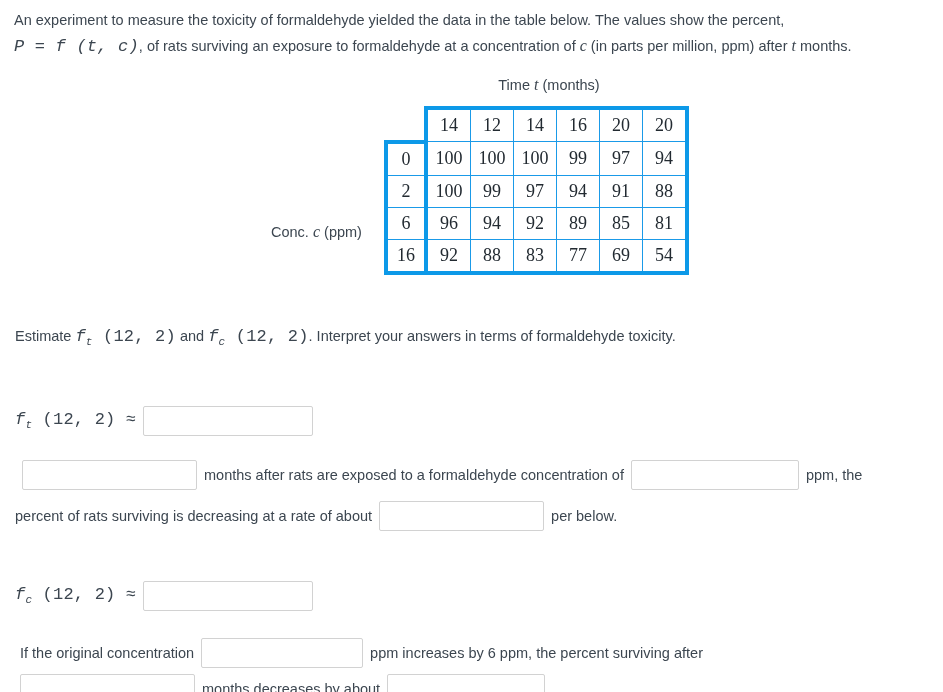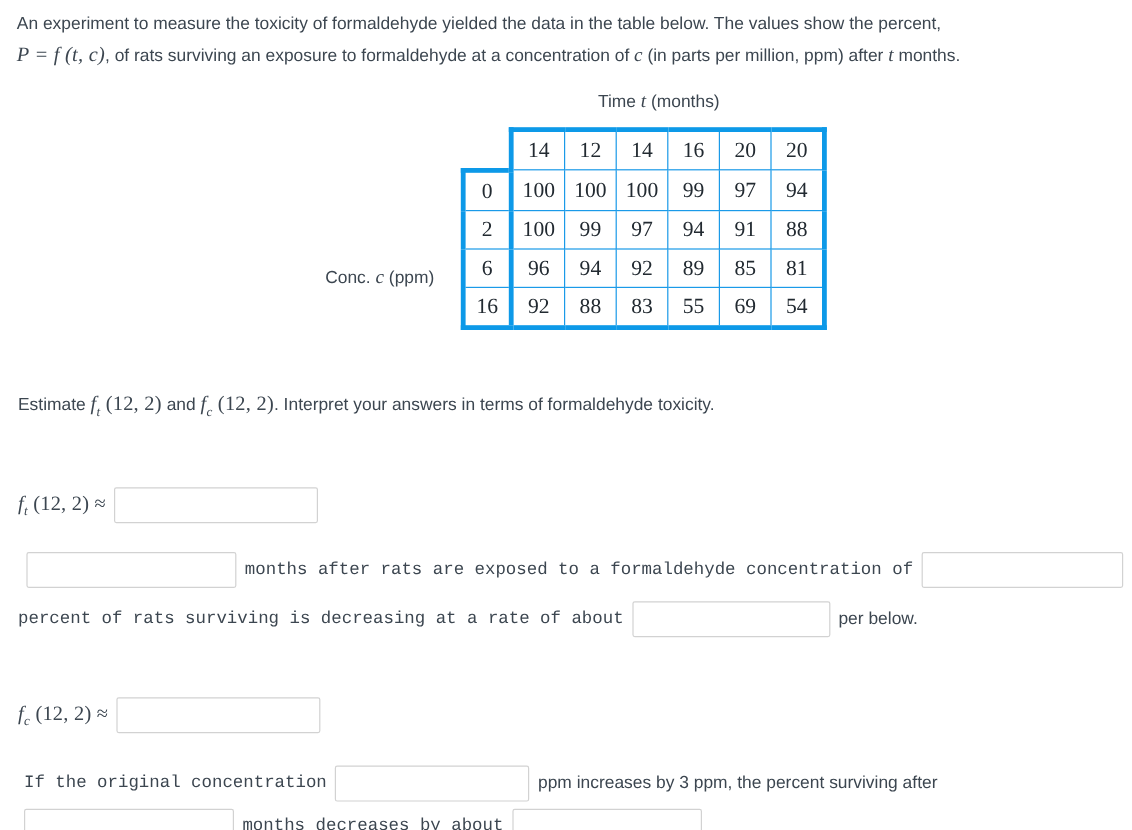--- a/index.html
+++ b/index.html
@@ -24,21 +24,21 @@
     top: 8px;
     width: 915px;
     line-height: 25px;
     font-size: 14.5px;
     color: #3c4650;
   }
   .intro .line2 { display: block; }
 
   
   .mth {
-    font-family: Liberation Serif, serif;
+    font-family: Liberation Mono, monospace;
     font-style: italic;
     font-size: 17px;
     letter-spacing: .2px;
     text-align: center;
   }
   .mth .up { font-style: normal; }
   .var-i {
     font-family: "Liberation Serif", "DejaVu Serif", serif;
     font-style: italic;
     font-size: 16px;
@@ -137,21 +137,21 @@
   }
   input.w175 { width: 175px; }
   input.w170 { width: 170px; }
   input.w168 { width: 168px; }
   input.w165 { width: 165px; }
   input.w162 { width: 162px; }
   input.w158 { width: 158px; }
 
   .txt { vertical-align: middle; }
   .sp-l { margin-left: 7px; }
-  .sp-r { margin-right: 7px; font-family: Liberation Mono, monospace; }
+  .sp-r { margin-right: 7px; }
 </style>
 </head>
 <body>
 
 <div class="intro">
   <span>An experiment to measure the toxicity of formaldehyde yielded the data in the table below. The values show the percent,</span>
   <span class="line2">
     <span class="mth">P = f (t, c)</span><span>, of rats surviving an exposure to formaldehyde at a concentration of </span><span class="var-i">c</span><span> (in parts per million, ppm) after </span><span class="var-i">t</span><span> months.</span>
   </span>
 </div>
@@ -199,34 +199,34 @@
           <td>92</td>
           <td>89</td>
           <td>85</td>
           <td class="r-thick">81</td>
         </tr>
         <tr>
           <td class="rowlab l-thick b-thick">16</td>
           <td class="l-thick b-thick">92</td>
           <td class="b-thick">88</td>
           <td class="b-thick">83</td>
-          <td class="b-thick">55</td>
+          <td class="b-thick">77</td>
           <td class="b-thick">69</td>
           <td class="b-thick r-thick">54</td>
         </tr>
       </tbody>
     </table>
   </div>
 </div>
 
 <div class="q-estimate"><span>Estimate </span><span class="mth"><span>f</span><sub style="font-size:11px">t</sub><span class="up"> (12, 2)</span></span><span> and </span><span class="mth"><span>f</span><sub style="font-size:11px">c</sub><span class="up"> (12, 2)</span></span><span>. Interpret your answers in terms of formaldehyde toxicity.</span></div>
 
 <div class="ansrow lbl-ft"><span class="mth txt"><span>f</span><sub style="font-size:11px">t</sub><span class="up"> (12, 2) ≈</span></span><input class="blank w170 sp-l" type="text" value="" style=""></div>
 
 <div class="ansrow sent1a"><input class="blank w175" type="text" value="" style=""><span class="txt sp-l sp-r">months after rats are exposed to a formaldehyde concentration of</span><input class="blank w168" type="text" value="" style=""><span class="txt sp-l">ppm, the</span></div>
 
 <div class="ansrow sent1b"><span class="txt sp-r">percent of rats surviving is decreasing at a rate of about</span><input class="blank w165" type="text" value="" style=""><span class="txt sp-l">per below.</span></div>
 
 <div class="ansrow lbl-fc"><span class="mth txt"><span>f</span><sub style="font-size:11px">c</sub><span class="up"> (12, 2) ≈</span></span><input class="blank w170 sp-l" type="text" value="" style=""></div>
 
-<div class="ansrow sent2a"><span class="txt sp-r">If the original concentration</span><input class="blank w162" type="text" value="" style=""><span class="txt sp-l">ppm increases by 3 ppm, the percent surviving after</span></div>
+<div class="ansrow sent2a"><span class="txt sp-r">If the original concentration</span><input class="blank w162" type="text" value="" style=""><span class="txt sp-l">ppm increases by 6 ppm, the percent surviving after</span></div>
 
 <div class="ansrow sent2b"><input class="blank w175" type="text" value="" style=""><span class="txt sp-l sp-r">months decreases by about</span><input class="blank w158" type="text" value="" style=""><span class="txt sp-l">.</span></div>
 
 </body></html>

